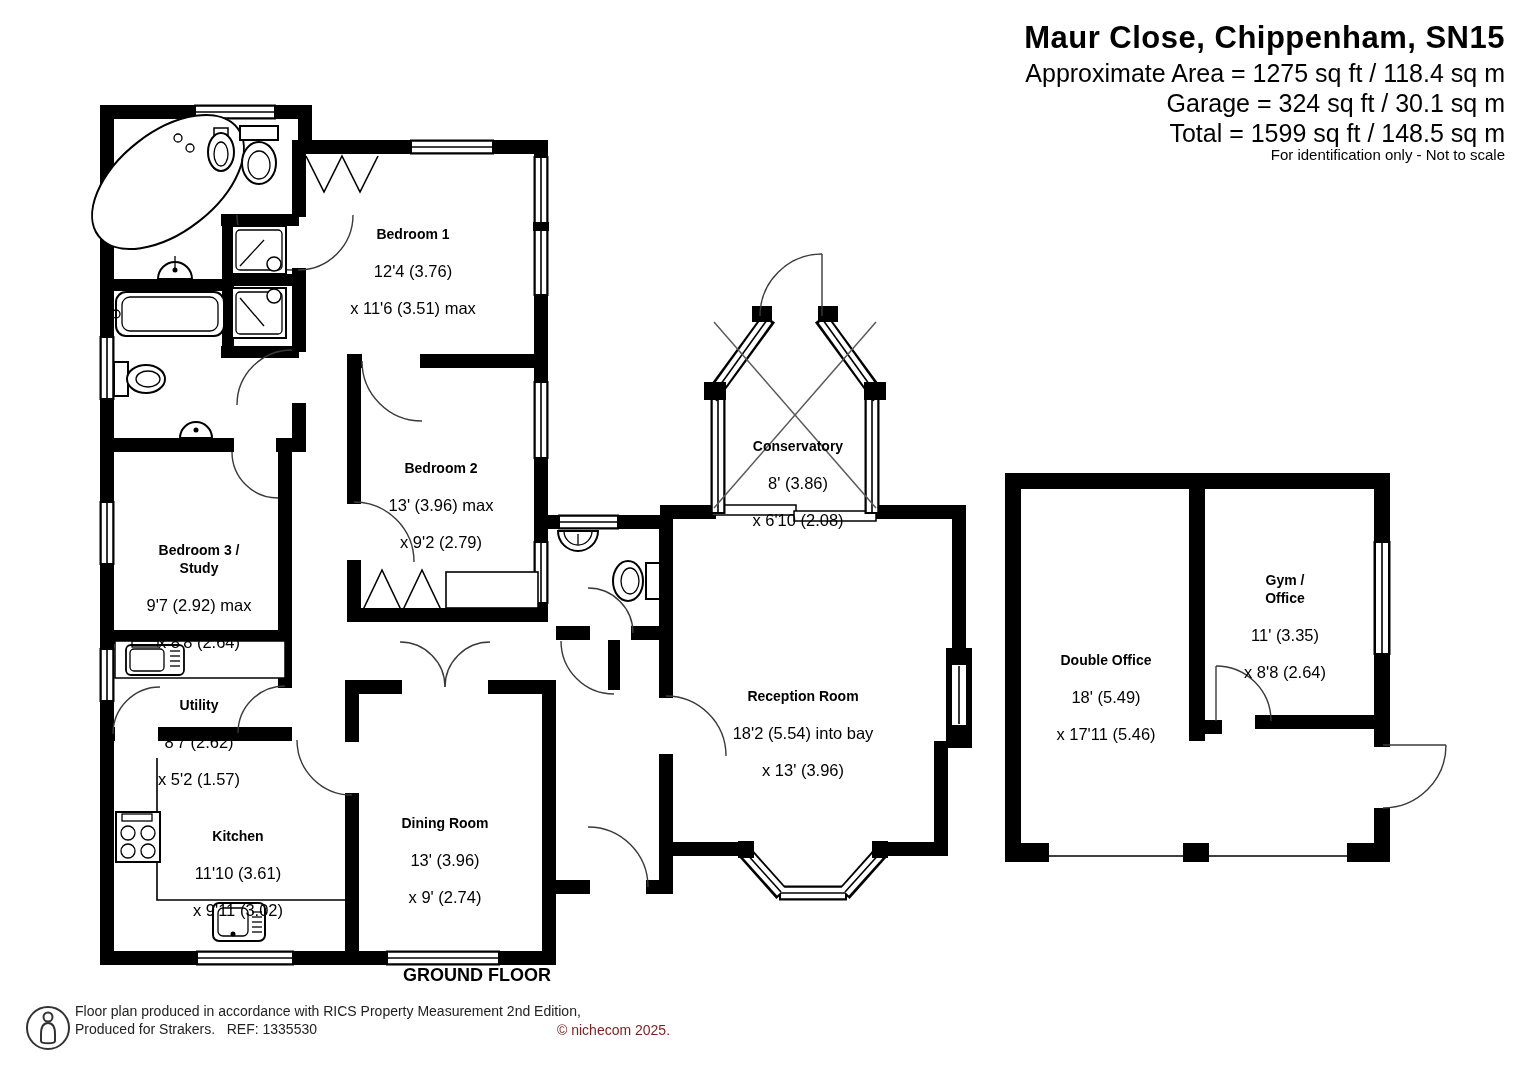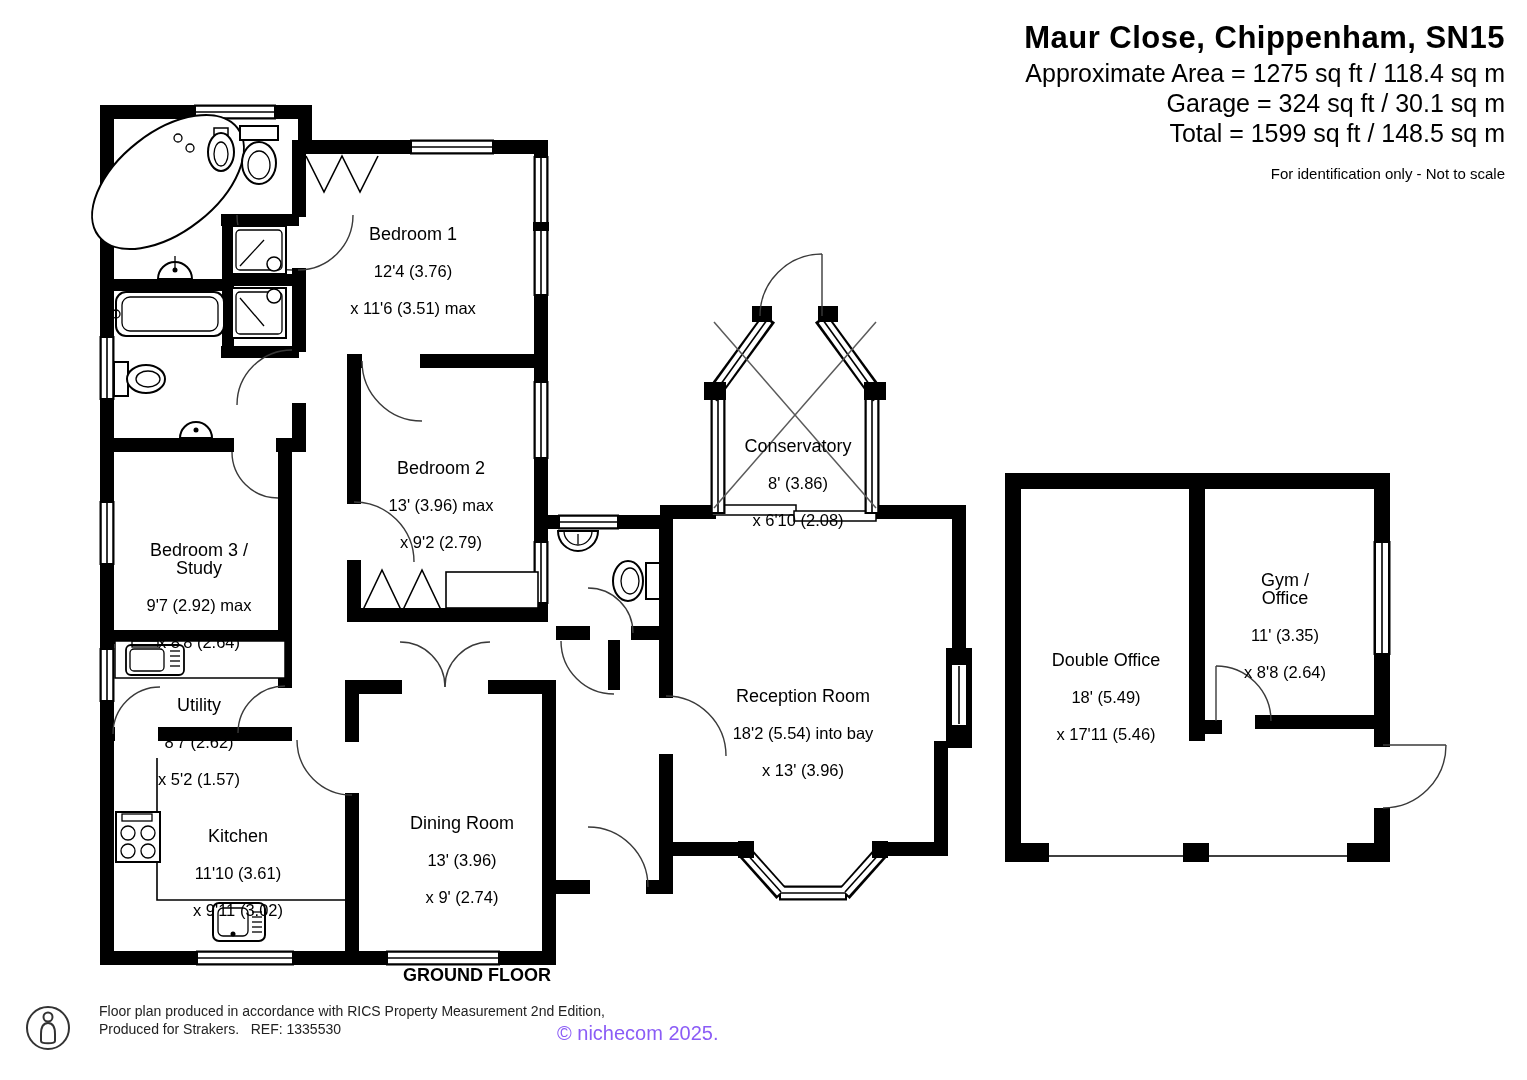--- a/index.html
+++ b/index.html
@@ -20,32 +20,32 @@
   .wc  { stroke:#000; stroke-width:1.6; fill:none; }  
   .fix { fill:#fff; stroke:#000; stroke-width:2; }
   .fin { fill:none; stroke:#000; stroke-width:1.3; }
   .thin{ fill:none; stroke:#000; stroke-width:1.6; }
   .arc { fill:none; stroke:#3a3a3a; stroke-width:1.4; }
   .brace { stroke:#5a5a5a; stroke-width:1.5; fill:none; }
 
   .header { position:absolute; top:20px; right:22px; text-align:right; }
   .header .title { font-size:31px; font-weight:bold; letter-spacing:0.5px; }
   .header .area-line { font-size:25px; margin-top:4px; line-height:26px; }
-  .header .disclaimer { font-size:15px; margin-top:19px; }
+  .header .disclaimer { font-size:15px; margin-top:0; }
 
   .room-label { position:absolute; transform:translateX(-50%); text-align:center;
                 font-size:16.5px; line-height:18.5px; white-space:pre-line; }
-  .room-label .rname { font-weight:normal; font-size:18px; }
+  .room-label .rname { font-weight:bold; font-size:14px; }
 
   .floor-label { position:absolute; left:477px; top:965px; transform:translateX(-50%);
                  font-weight:bold; font-size:18px; }
 
   .footer { position:absolute; left:25px; top:1002px; display:flex; align-items:flex-start; }
-  .footer .ftext { margin-left:28px; font-size:14px; line-height:18px; color:#222; }
-  .copyright { position:absolute; left:557px; top:1022px; font-size:20px; color:#8b5cf6; }
+  .footer .ftext { margin-left:4px; font-size:14px; line-height:18px; color:#222; }
+  .copyright { position:absolute; left:557px; top:1022px; font-size:14px; color:#7f1d1d; }
 </style>
 </head>
 <body>
 
 <div class="canvas">
 
   <svg class="plan-svg" width="1527" height="1080" viewBox="0 0 1527 1080">
 
     <g>
       <line class="wall" x1="107" y1="105" x2="107" y2="965"></line>
@@ -320,21 +320,21 @@
   <div class="room-label" style="left:199px; top:677px">
     <div class="rname">Utility</div>
     <div class="rdim">8'7 (2.62)</div>
     <div class="rdim">x 5'2 (1.57)</div>
   </div>
   <div class="room-label" style="left:238px; top:808px">
     <div class="rname">Kitchen</div>
     <div class="rdim">11'10 (3.61)</div>
     <div class="rdim">x 9'11 (3.02)</div>
   </div>
-  <div class="room-label" style="left:462px; top:795px">
+  <div class="room-label" style="left:445px; top:795px">
     <div class="rname">Dining Room</div>
     <div class="rdim">13' (3.96)</div>
     <div class="rdim">x 9' (2.74)</div>
   </div>
   <div class="room-label" style="left:798px; top:418px">
     <div class="rname">Conservatory</div>
     <div class="rdim">8' (3.86)</div>
     <div class="rdim">x 6'10 (2.08)</div>
   </div>
   <div class="room-label" style="left:803px; top:668px">

